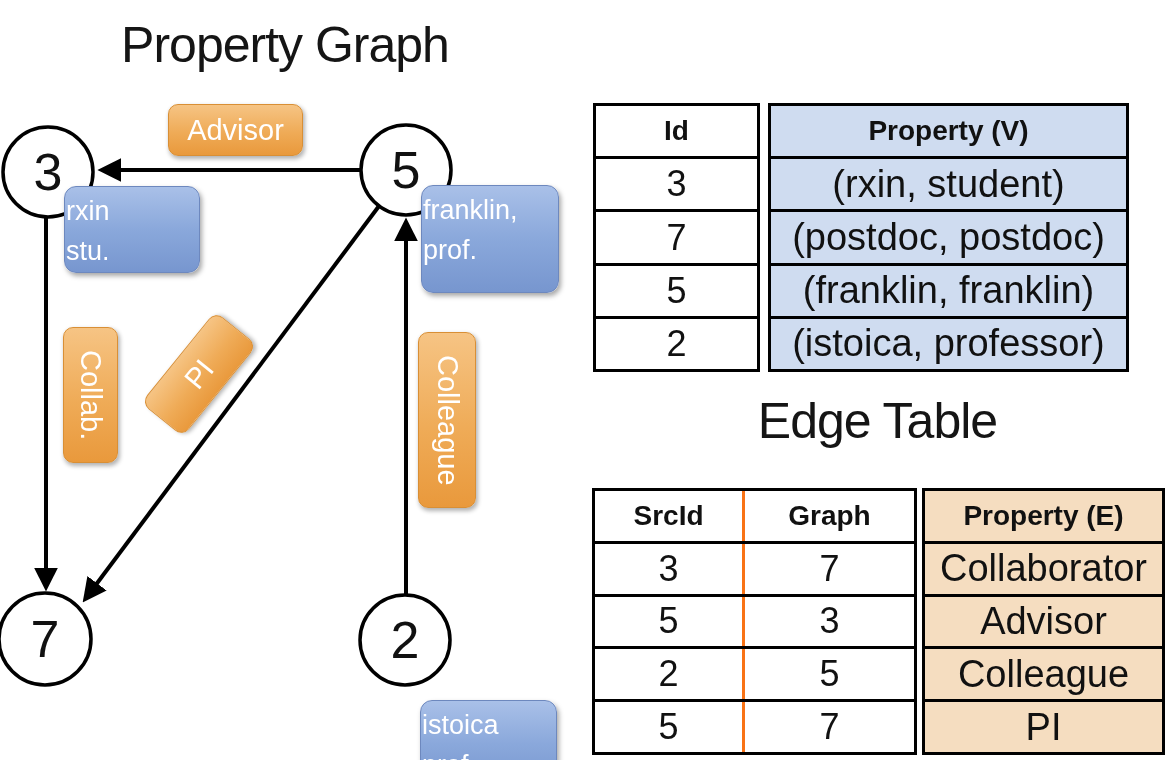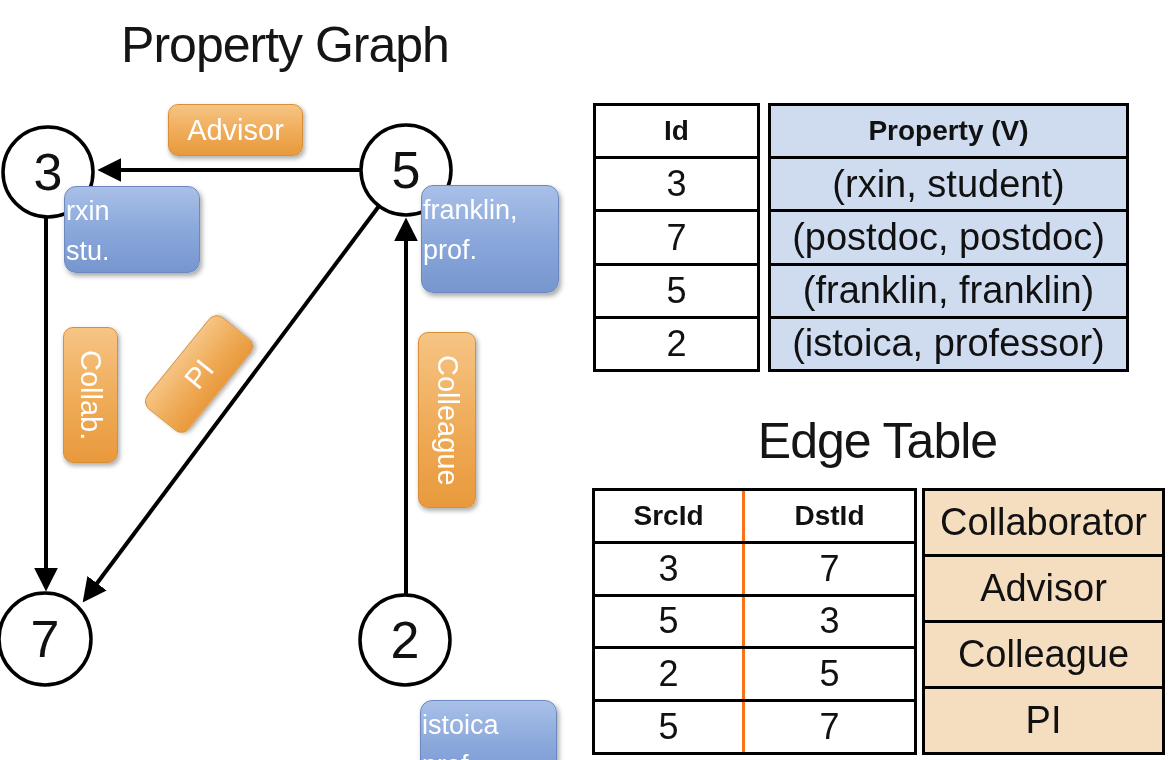--- a/index.html
+++ b/index.html
@@ -6,21 +6,21 @@
   .canvas {
     position:relative; width:1170px; height:760px; overflow:hidden;
     background:#ffffff; font-family:"Liberation Sans", sans-serif; color:#111;
   }
   .big-title {
     position:absolute; text-align:center; font-size:50px; font-weight:400;
     letter-spacing:-1px; color:#151515; white-space:nowrap;
   }
   .title-graph  { left:0;   top:16px;  width:570px; }
   .title-vertex { left:585px; top:16px;  width:585px; }
-  .title-edge   { left:585px; top:412px; width:585px; }
+  .title-edge   { left:585px; top:392px; width:585px; }
 
   svg.graph-layer { position:absolute; left:0; top:0; }
 
   .node-num {
     position:absolute; width:90px; height:90px; display:flex;
     align-items:center; justify-content:center; font-size:52px; color:#111;
   }
 
   .edge-label {
     position:absolute; box-sizing:border-box; border-radius:10px;
@@ -150,21 +150,21 @@
       <div class="cell">(franklin, franklin)</div>
     </div>
     <div class="trow">
       <div class="cell">(istoica, professor)</div>
     </div>
   </div>
 
   <div class="dtable etable-ids">
     <div class="trow">
       <div class="cell hdr w150">SrcId</div>
-      <div class="cell hdr">DstId</div>
+      <div class="cell hdr">Graph</div>
     </div>
     <div class="trow">
       <div class="cell num w150">3</div>
       <div class="cell num">7</div>
     </div>
     <div class="trow">
       <div class="cell num w150">5</div>
       <div class="cell num">3</div>
     </div>
     <div class="trow">
@@ -172,20 +172,23 @@
       <div class="cell num">5</div>
     </div>
     <div class="trow">
       <div class="cell num w150">5</div>
       <div class="cell num">7</div>
     </div>
   </div>
 
   <div class="dtable etable-prop">
     <div class="trow">
+      <div class="cell hdr">Property (E)</div>
+    </div>
+    <div class="trow">
       <div class="cell">Collaborator</div>
     </div>
     <div class="trow">
       <div class="cell">Advisor</div>
     </div>
     <div class="trow">
       <div class="cell">Colleague</div>
     </div>
     <div class="trow">
       <div class="cell">PI</div>

